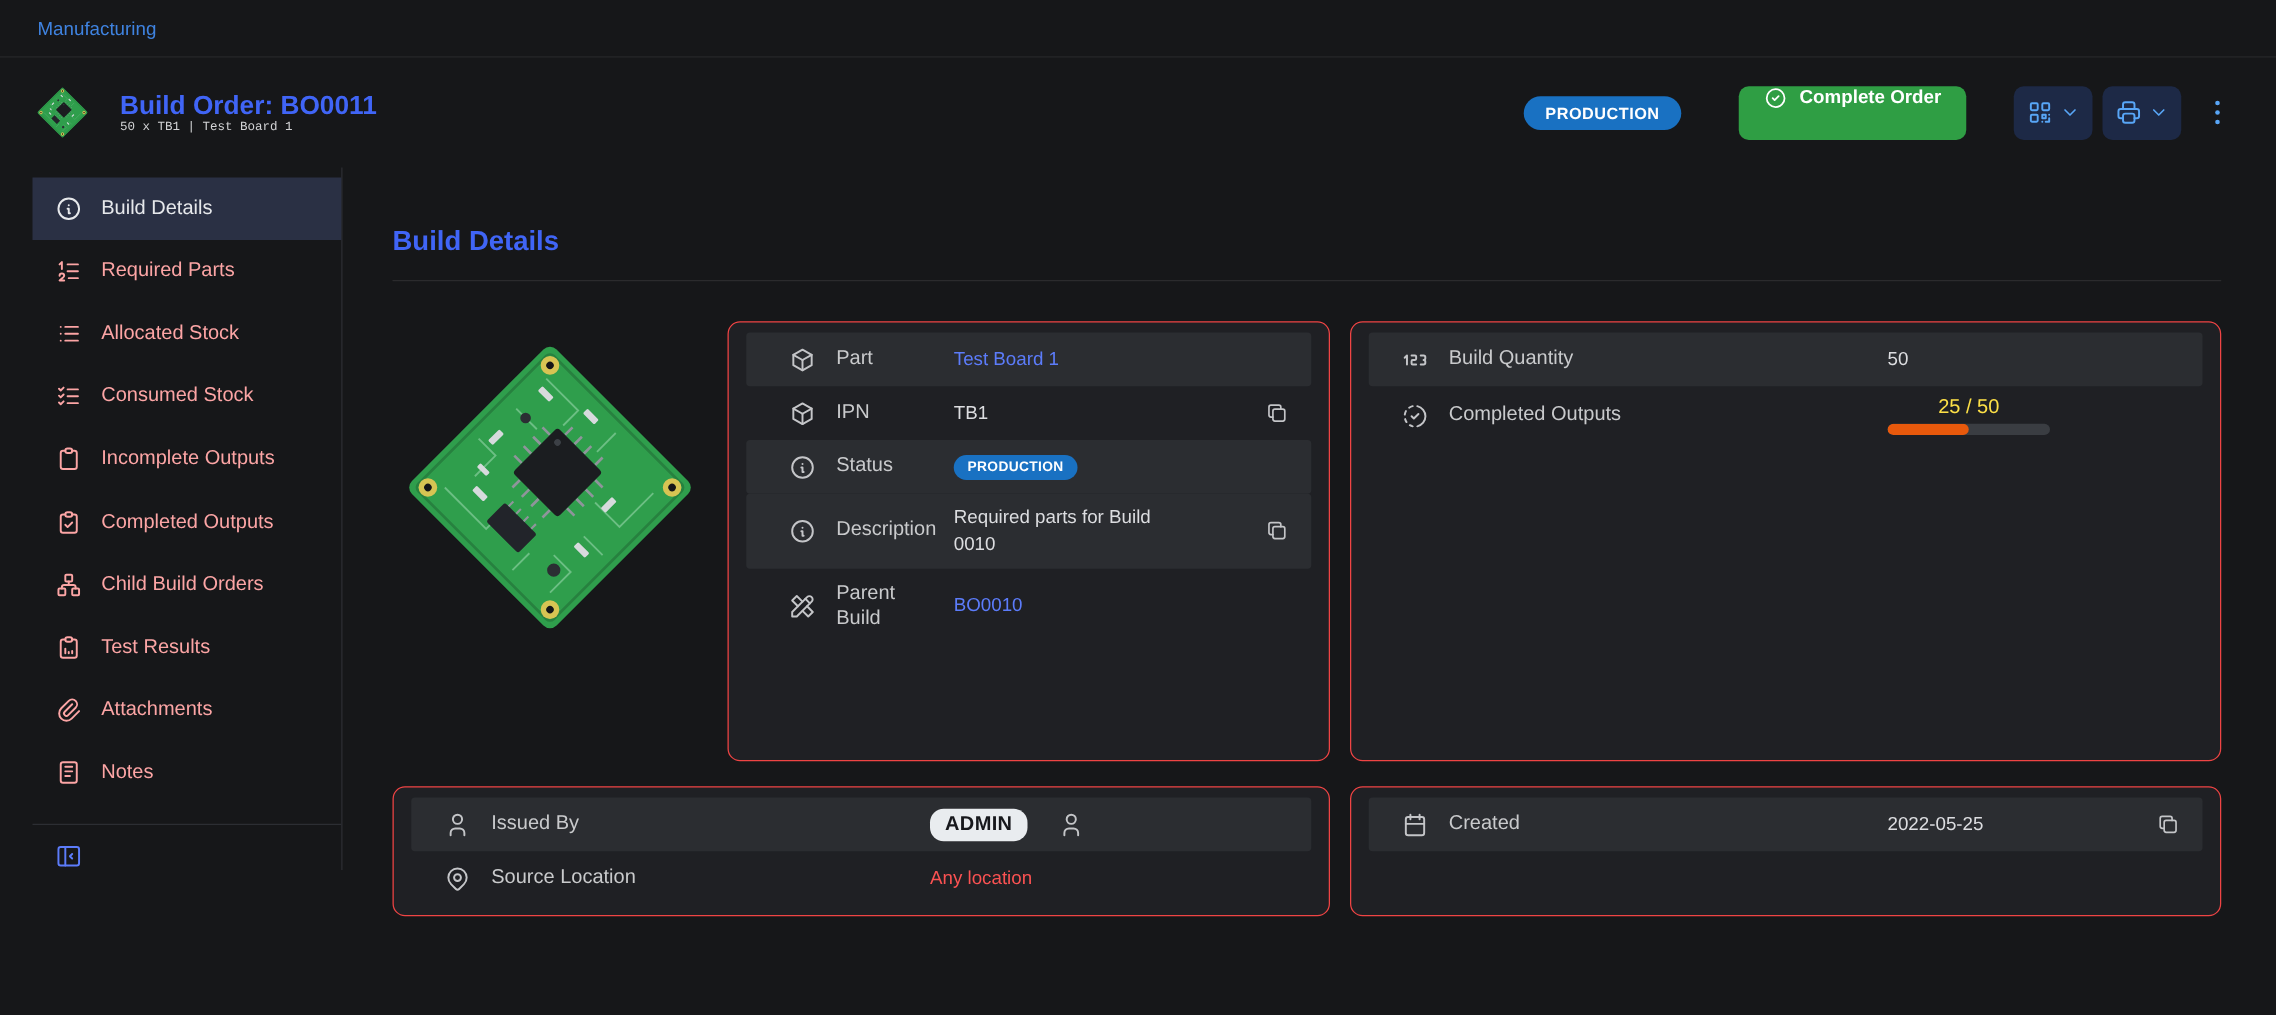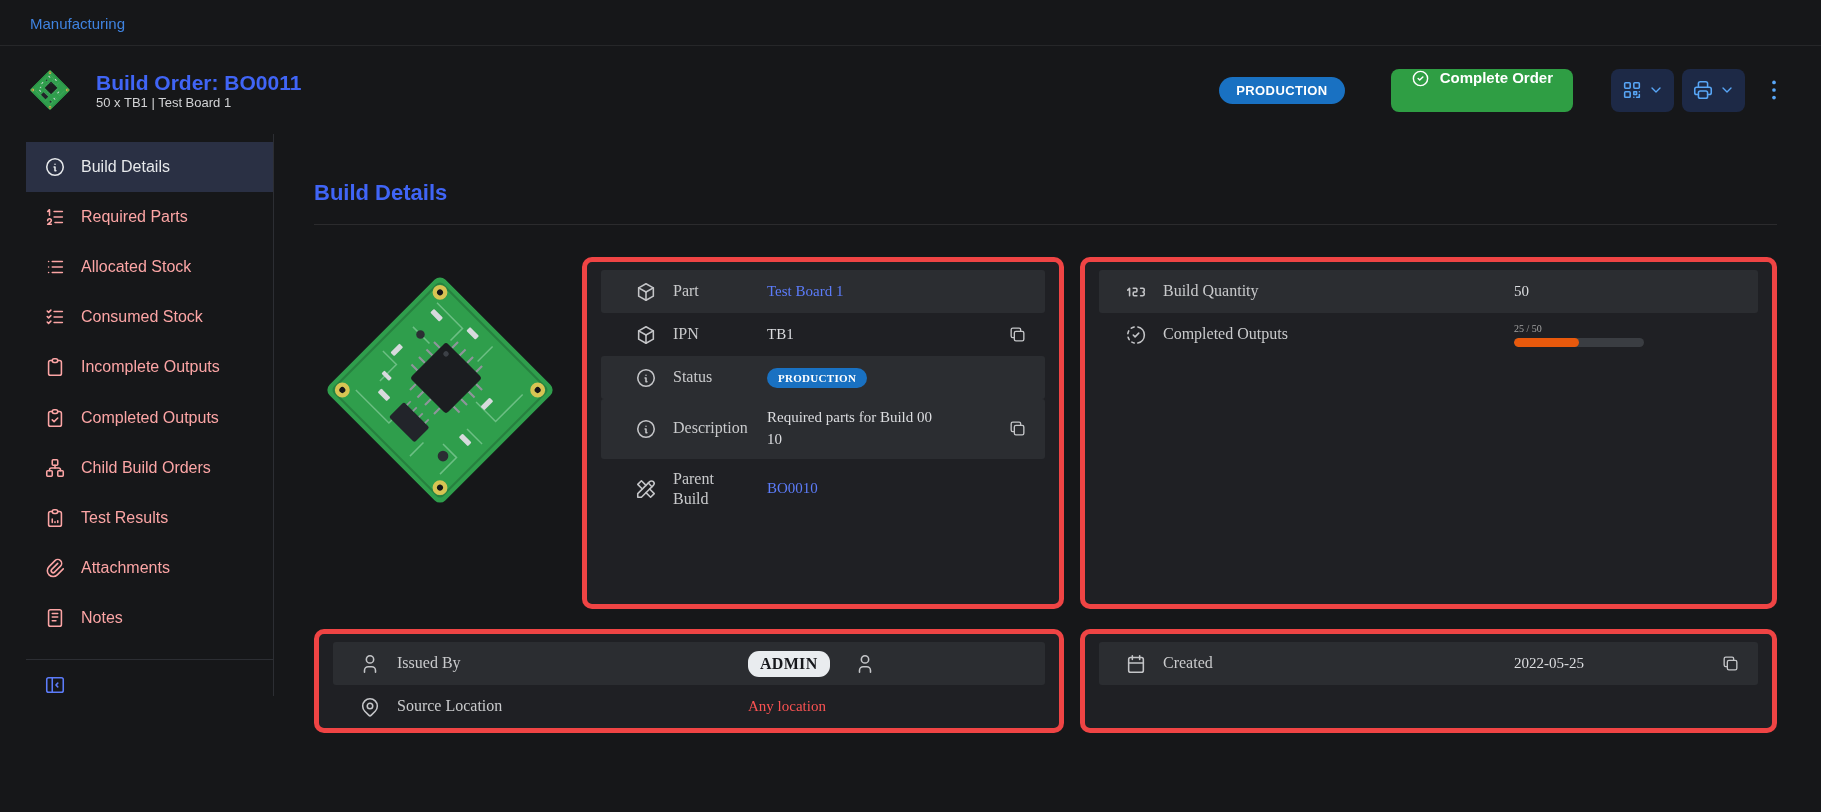--- a/index.html
+++ b/index.html
@@ -15,21 +15,21 @@
   
   .breadcrumb-bar { padding:15px 0 12px 30px; border-bottom:1px solid rgba(255,255,255,.07); }
   .crumb { color:#3f83e0; font-size:15px; text-decoration:none; cursor:pointer; }
 
   
   .page-header { display:flex; align-items:center; padding:20px 34px 20px 26px; }
   .thumb { width:48px; height:48px; display:flex; align-items:center; justify-content:center; cursor:pointer; }
   .pcb-small { width:30px; height:30px; transform:rotate(45deg); }
   .title-block { margin-left:22px; }
   .page-title { font-size:21px; font-weight:700; color:var(--accent,#4065f6); }
-  .page-subtitle { margin-top:0; font-size:13px; color:#d2d3d5; }
+  .page-subtitle { margin-top:0; font-size:10px; color:#d2d3d5;font-family:Liberation Mono, monospace; }
   .spacer { flex:1; }
   .status-pill { background:var(--status-blue,#1971c2); color:#fff; font-weight:700; font-size:13px;
                  letter-spacing:.4px; padding:6px 17px; border-radius:16px; margin-right:46px; }
   button { background:none; border:none; cursor:pointer; font-family:inherit; }
   .btn-complete { display:flex; align-items:flex-start; gap:10px; background:var(--success-green,#2f9e44);
                   color:#fff; font-weight:700; font-size:15px; height:43px; padding:0 20px;
                   border-radius:8px; margin-right:38px; }
   .btn-complete .icon { color:#fff; }
   .btn-action { display:flex; align-items:center; gap:5px; background:#1d2946; color:#58a6f7;
                 height:43px; padding:0 10px; border-radius:8px; }
@@ -54,21 +54,21 @@
 
   
   .content { flex:1; padding:46px 44px 0 40px; min-width:0; }
   .content-heading { font-size:22px; font-weight:700; color:var(--accent,#4065f6); }
   .heading-divider { border-top:1px solid rgba(255,255,255,.09); margin-top:18px; }
   .grid { display:grid; grid-template-columns:252px 482px 1fr; gap:20px 16px; margin-top:32px; }
 
   .image-cell { display:flex; justify-content:center; align-items:flex-start; cursor:pointer; }
   .pcb-large { width:170px; height:170px; transform:rotate(45deg); margin-top:48px; }
 
-  .panel { background:#1f2024; border:5px solid #ef4444; border-radius:10px; padding:8px 14px;font-family:Liberation Serif, serif; }
+  .panel { background:#1f2024; border:1px solid #ef4444; border-radius:10px; padding:8px 14px; }
   .panel-tall { height:352px; }
   .panel-short { height:104px; }
   .span2 { grid-column:1 / span 2; }
 
   
   .drow { display:flex; align-items:center; gap:16px; padding:8px 16px 8px 34px;
           min-height:43px; font-size:15px; color:#dcdde0; }
   .drow .icon { color:#c4c5c8; }
   .striped { background:#2b2d31; border-radius:3px; }
   .dlabel { width:78px; flex:none; font-size:16px; color:#c9cacc; line-height:1.3; }
@@ -83,21 +83,21 @@
                letter-spacing:.3px; padding:4px 11px; border-radius:11px; display:inline-block; }
   .pill-admin { background:#e9ecef; color:#17181c; font-weight:700; font-size:16px;
                 letter-spacing:.3px; padding:4px 12px; border-radius:11px; display:inline-block; }
   .copy-btn { color:#b4b6ba; margin-left:auto; display:flex; padding:2px; }
   .copy-btn .icon { width:19px; height:19px; }
   .value-extra-icon { color:#c4c5c8; margin-left:24px; }
   .value-group { display:flex; align-items:center; }
 
   
   .progress-block { display:flex; flex-direction:column; gap:4px; width:130px; }
-  .progress-text { font-size:10px; color:#a3a3a3; }
+  .progress-text { font-size:16px; color:#fde047; text-align:center; }
   .progress-track { height:9px; background:#3a3d42; border-radius:5px; overflow:hidden; }
   .progress-fill { height:100%; background:var(--progress-orange,#e8590c); border-radius:5px; }
 </style>
 </head>
 <body>
 
 <svg width="0" height="0" style="position:absolute" aria-hidden="true">
   <defs>
     <symbol id="i-info" viewBox="0 0 24 24">
         <g fill="none" stroke="currentColor" stroke-width="1.7" stroke-linecap="round" stroke-linejoin="round">

